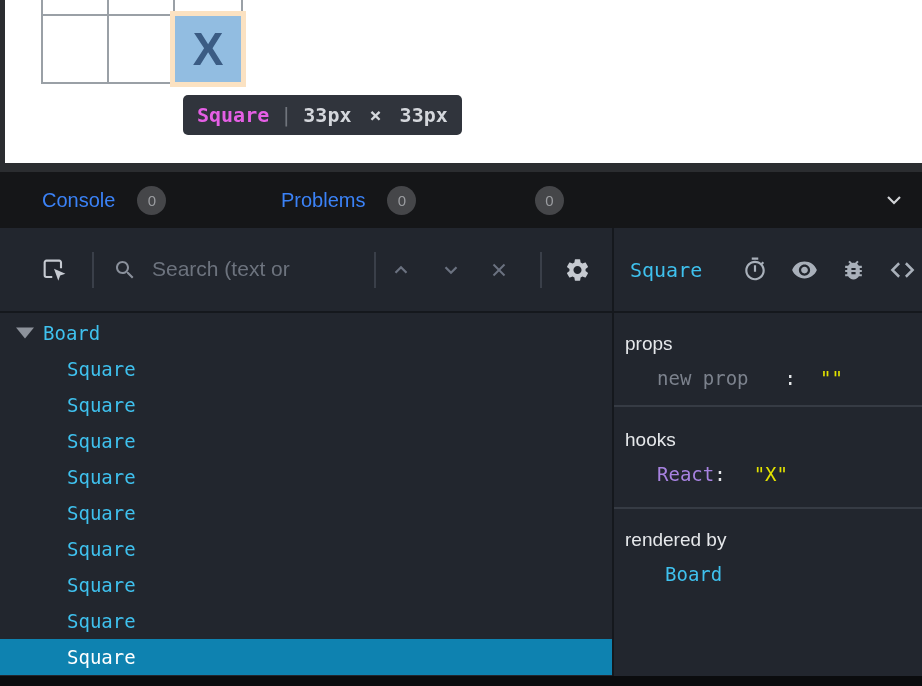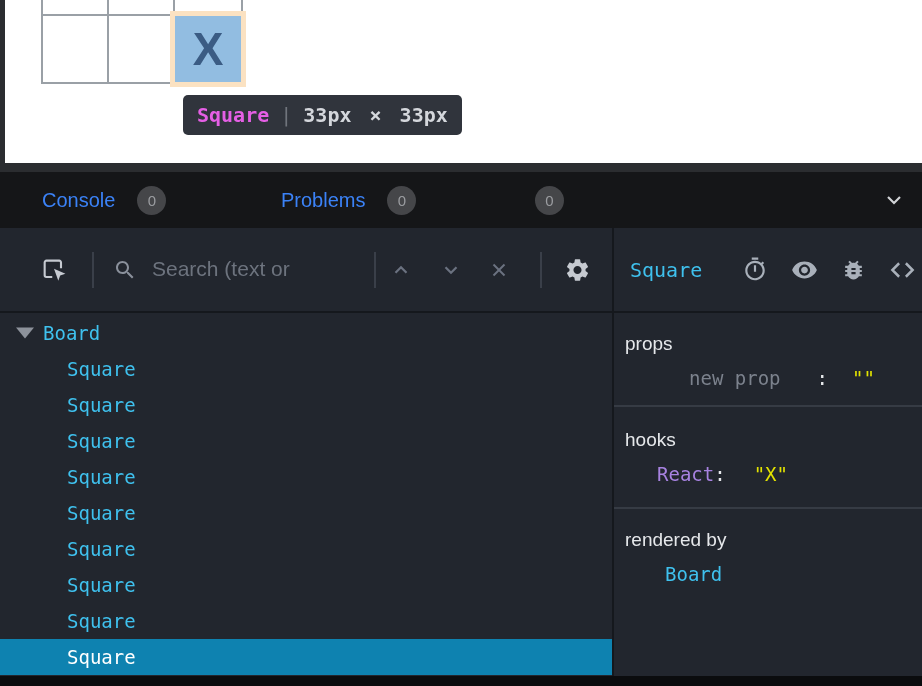--- a/index.html
+++ b/index.html
@@ -85,21 +85,21 @@
   
   .details { position: absolute; left: 614px; top: 85px; width: 368px; height: 363px; color: #e6e8eb; border-radius: 15px; }
   .section { position: relative; padding: 16px 0 0 11px; }
   .section + .section { border-top: 2px solid #363b44; }
   .section-title { font-size: 19px; color: #e6e8eb; height: 30px; display: flex; align-items: center; }
   .sec-props { height: 92px; }
   .sec-hooks { height: 102px; padding-top: 18px; }
   .sec-rendered { }
   .kv-row { height: 38px; display: flex; align-items: center; font-family: "DejaVu Sans Mono", monospace; font-size: 19px; }
   .kv-indent { padding-left: 32px; }
-  .kv-name-muted { color: #7c828d; margin-left: 32px; }
+  .kv-name-muted { color: #7c828d; }
   .kv-name-hook { color: #a782e0; }
   .kv-colon { color: #e6e8eb; }
   .kv-colon.gap { margin-left: 36px; }
   .kv-value { color: #e2e200; margin-left: 24px; }
   .kv-component { color: #3fc1ee; cursor: pointer; }
   .hooks-parse-btn { position: absolute; right: 6px; top: 18px; width: 26px; height: 26px; color: #c3c8cf; }
 
   .bottom-strip { position: absolute; left: 0; top: 676px; width: 922px; height: 10px; background: #0b0c0e; }
 
   svg { display: block; }

